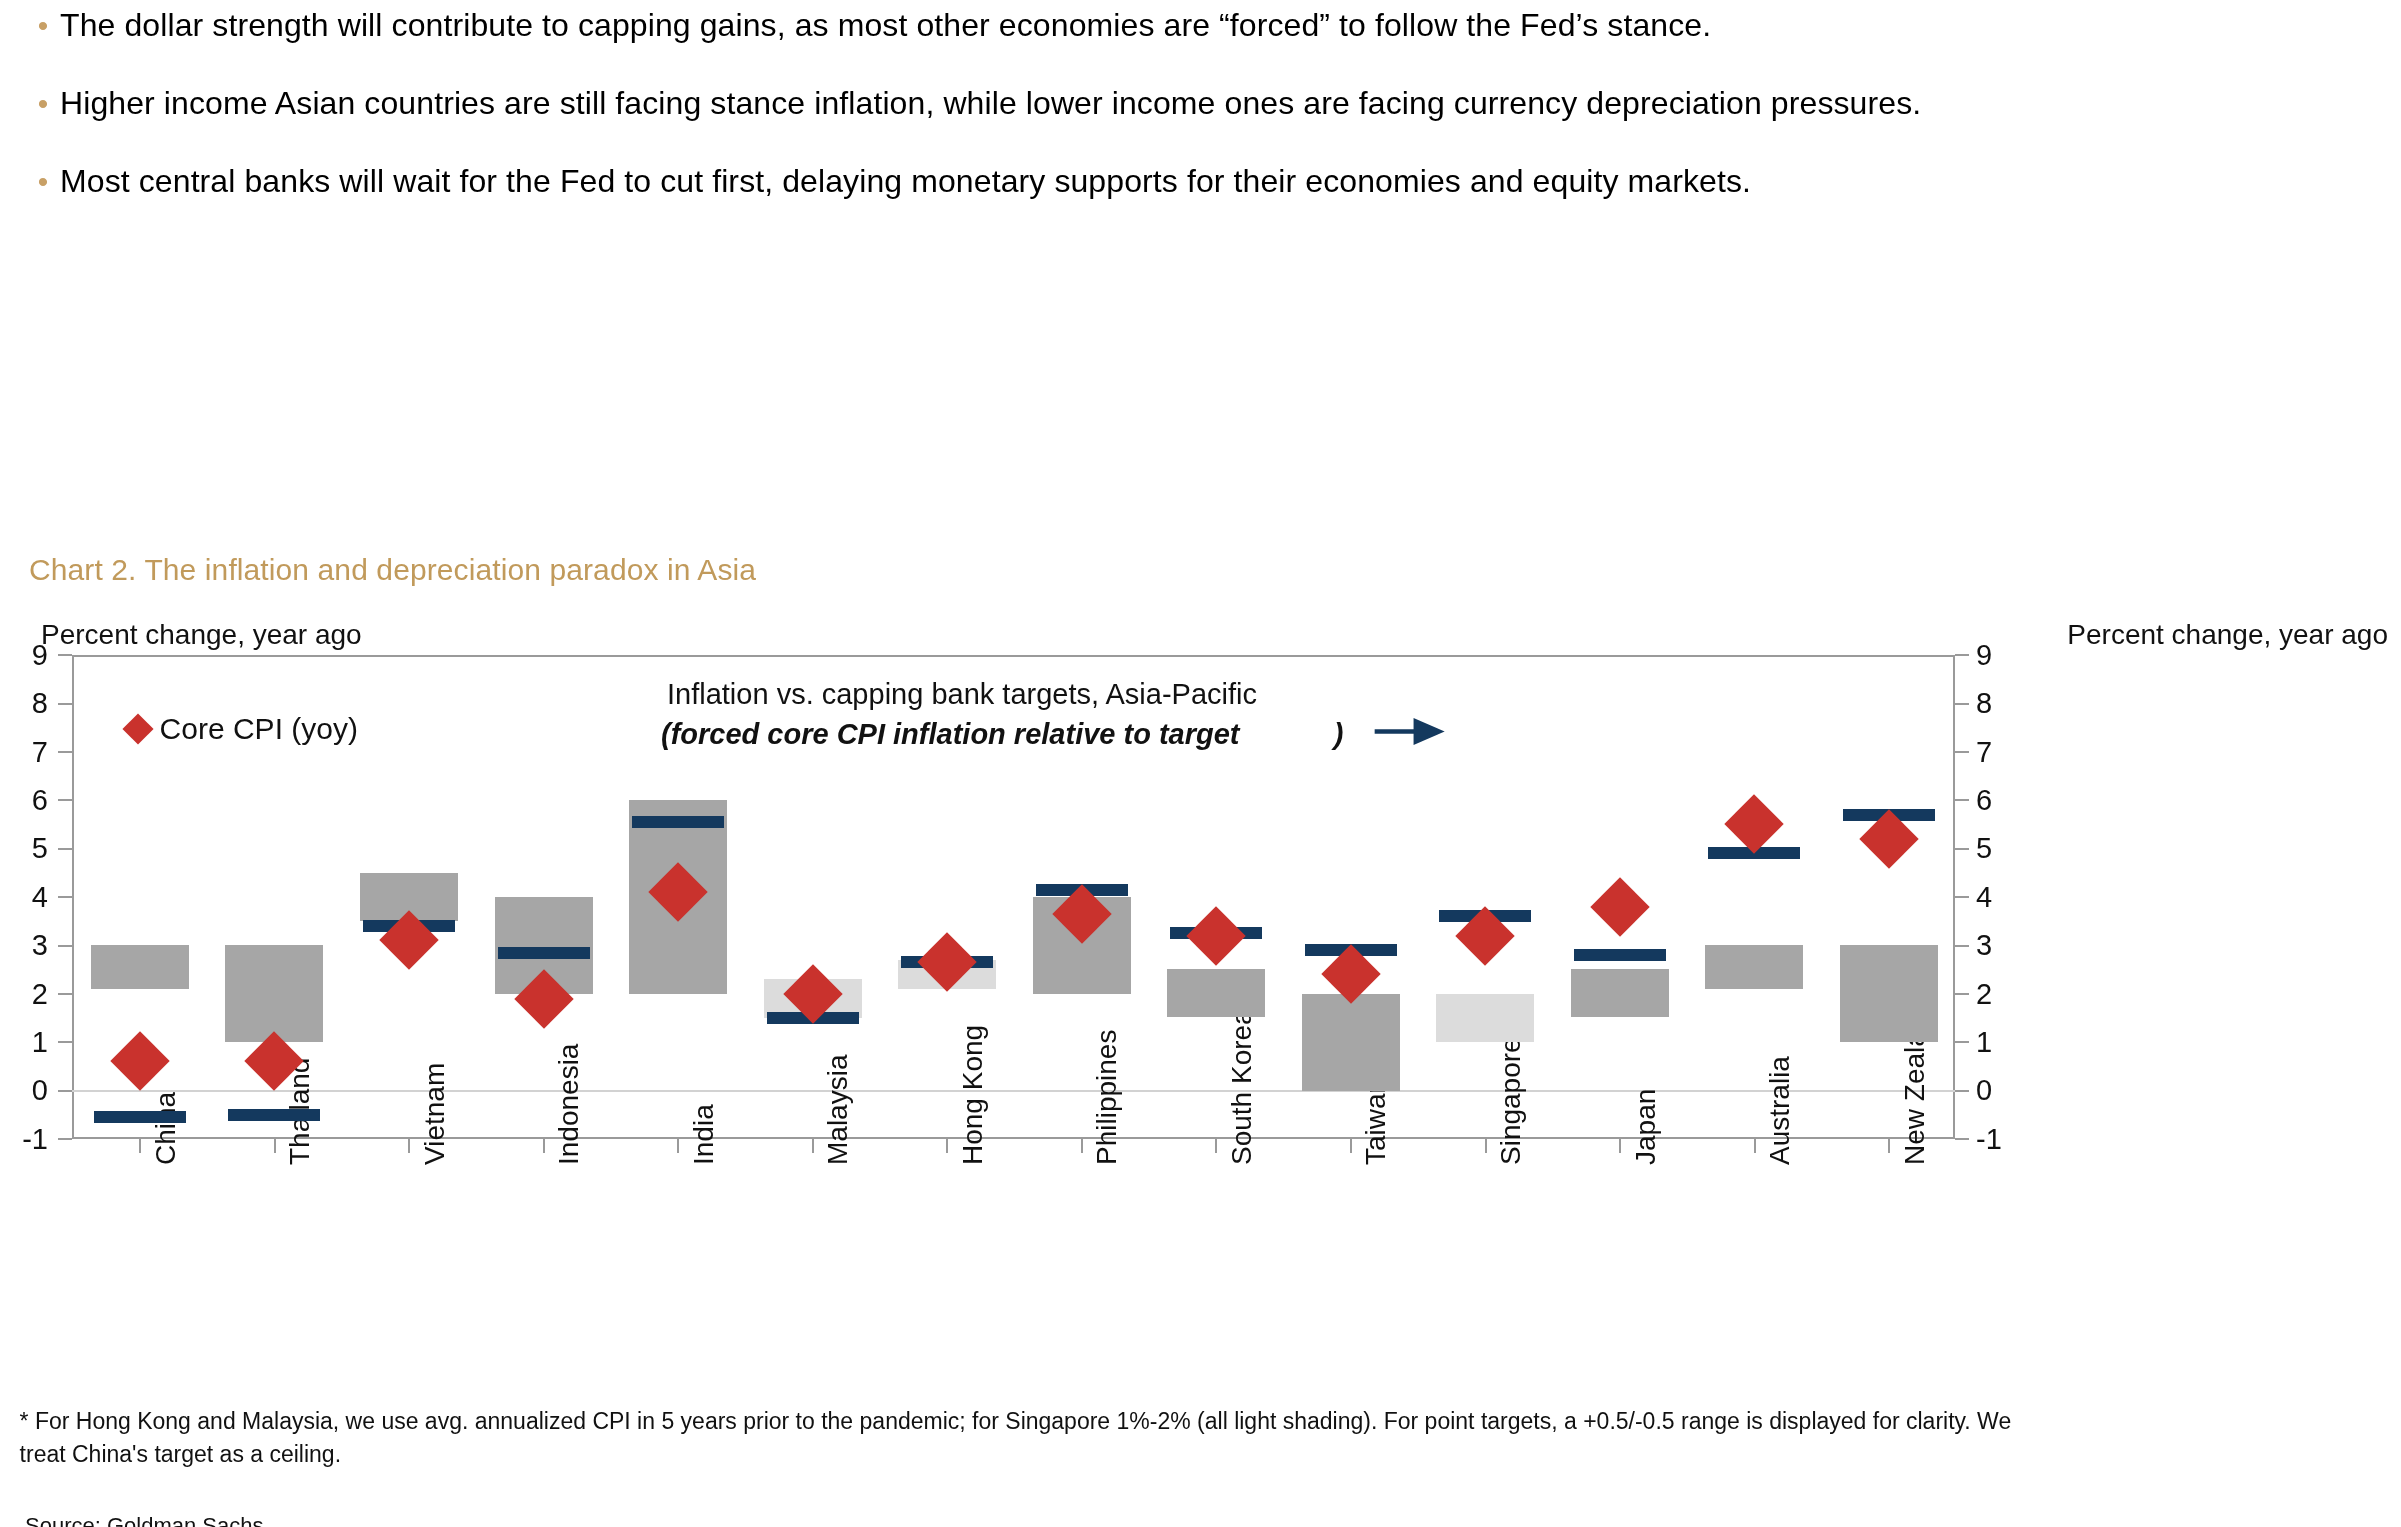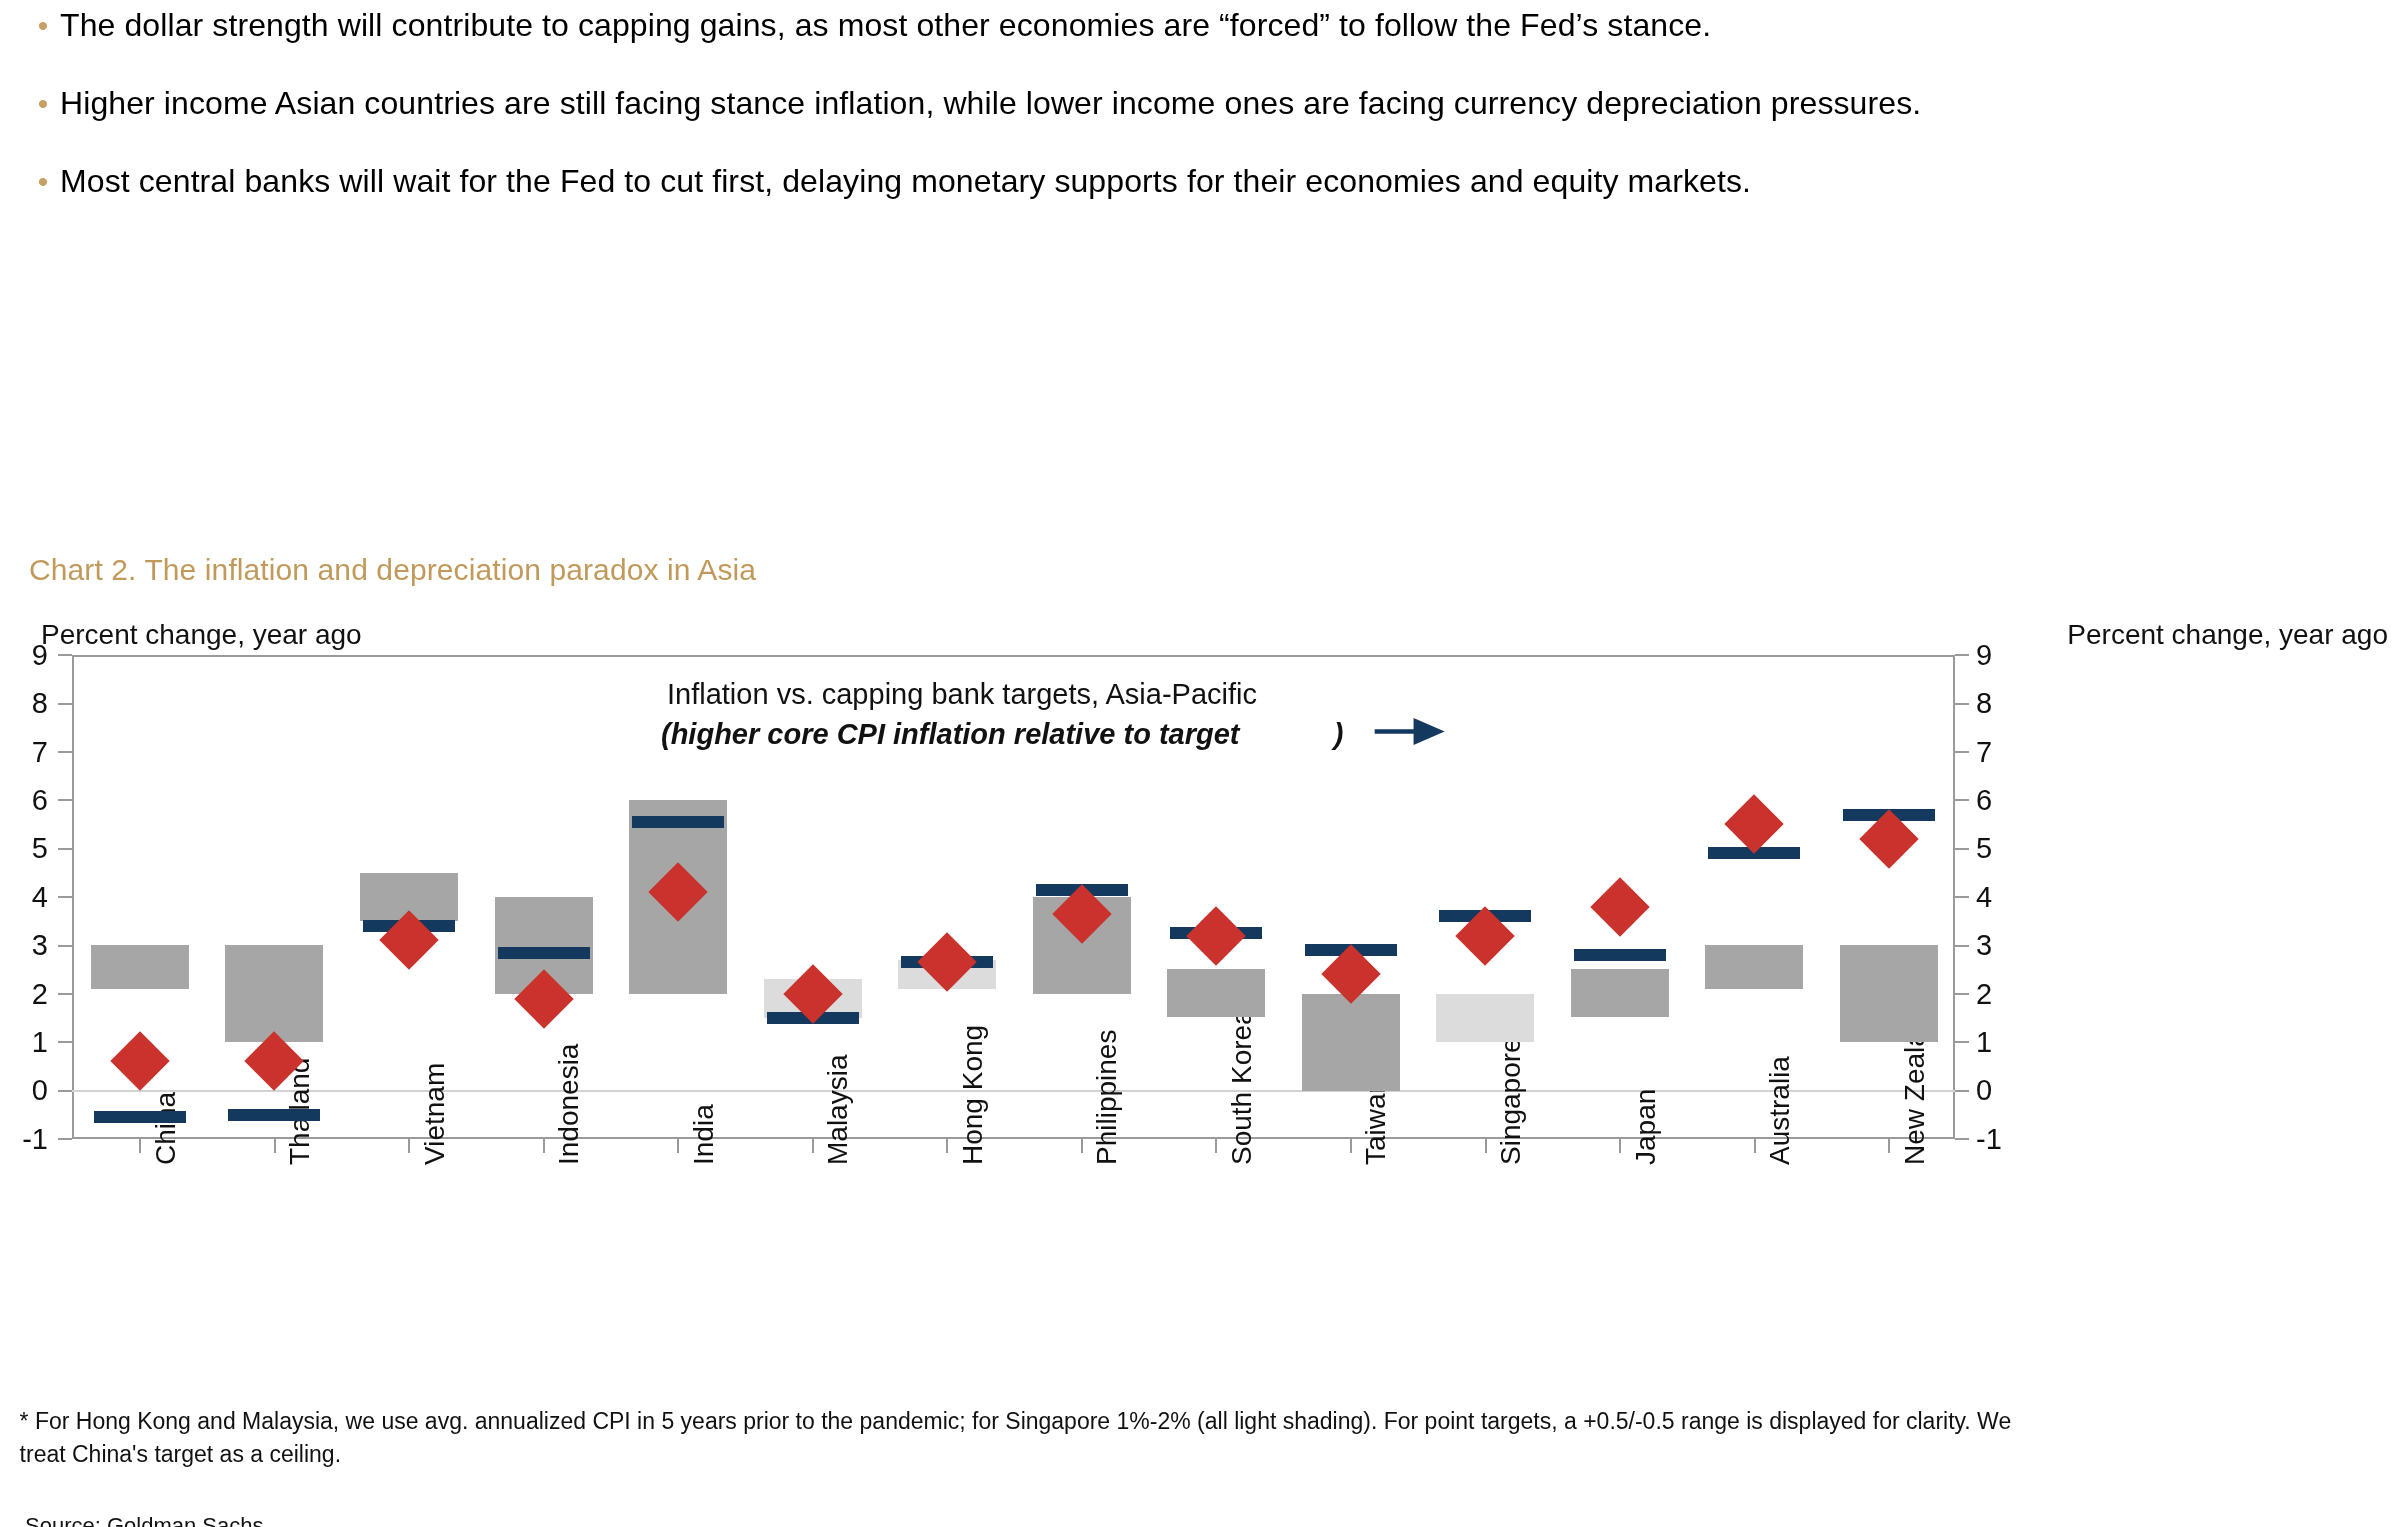--- a/index.html
+++ b/index.html
@@ -238,27 +238,31 @@
       <div class="col" style="left: 1821px; width: 135px; top: 0px; height: 492px;">
         <div class="box dark" style="top: 298px; height: 97px;"></div>
         <div class="cpi" style="top: 162px;"></div>
         <div class="core" style="top: 171px;"></div>
       </div>
     </div>
 </div>
 
 <div class="inner-title">Inflation vs. capping bank targets, Asia-Pacific</div>
 <div class="inner-sub">
-  <span>(higher core CPI inflation relative to target</span>
+  <span>(forced core CPI inflation relative to target</span>
   <span style="display:inline-block;width:78px"></span>
   <span>)</span>
 </div>
 <svg class="arrow-svg" width="85" height="35" viewBox="0 0 130 54">
   <line x1="2" y1="27" x2="72" y2="27" stroke="#14395e" stroke-width="7"></line>
   <polygon points="62,6 110,27 62,48" fill="#14395e"></polygon>
 </svg>
 
 <div class="legend">
+  <div class="lg-row">
+    <span class="lg-sw-dia"></span>
+    <span class="lg-lb">Core CPI (yoy)</span>
+  </div>
 </div>
 
 <div class="foot">* For Hong Kong and Malaysia, we use avg. annualized CPI in 5 years prior to the pandemic; for Singapore 1%-2% (all light shading). For point targets, a +0.5/-0.5 range is displayed for clarity. We treat China's target as a ceiling.</div>
 <div class="source">Source: Goldman Sachs</div>
 
 
 </body></html>

